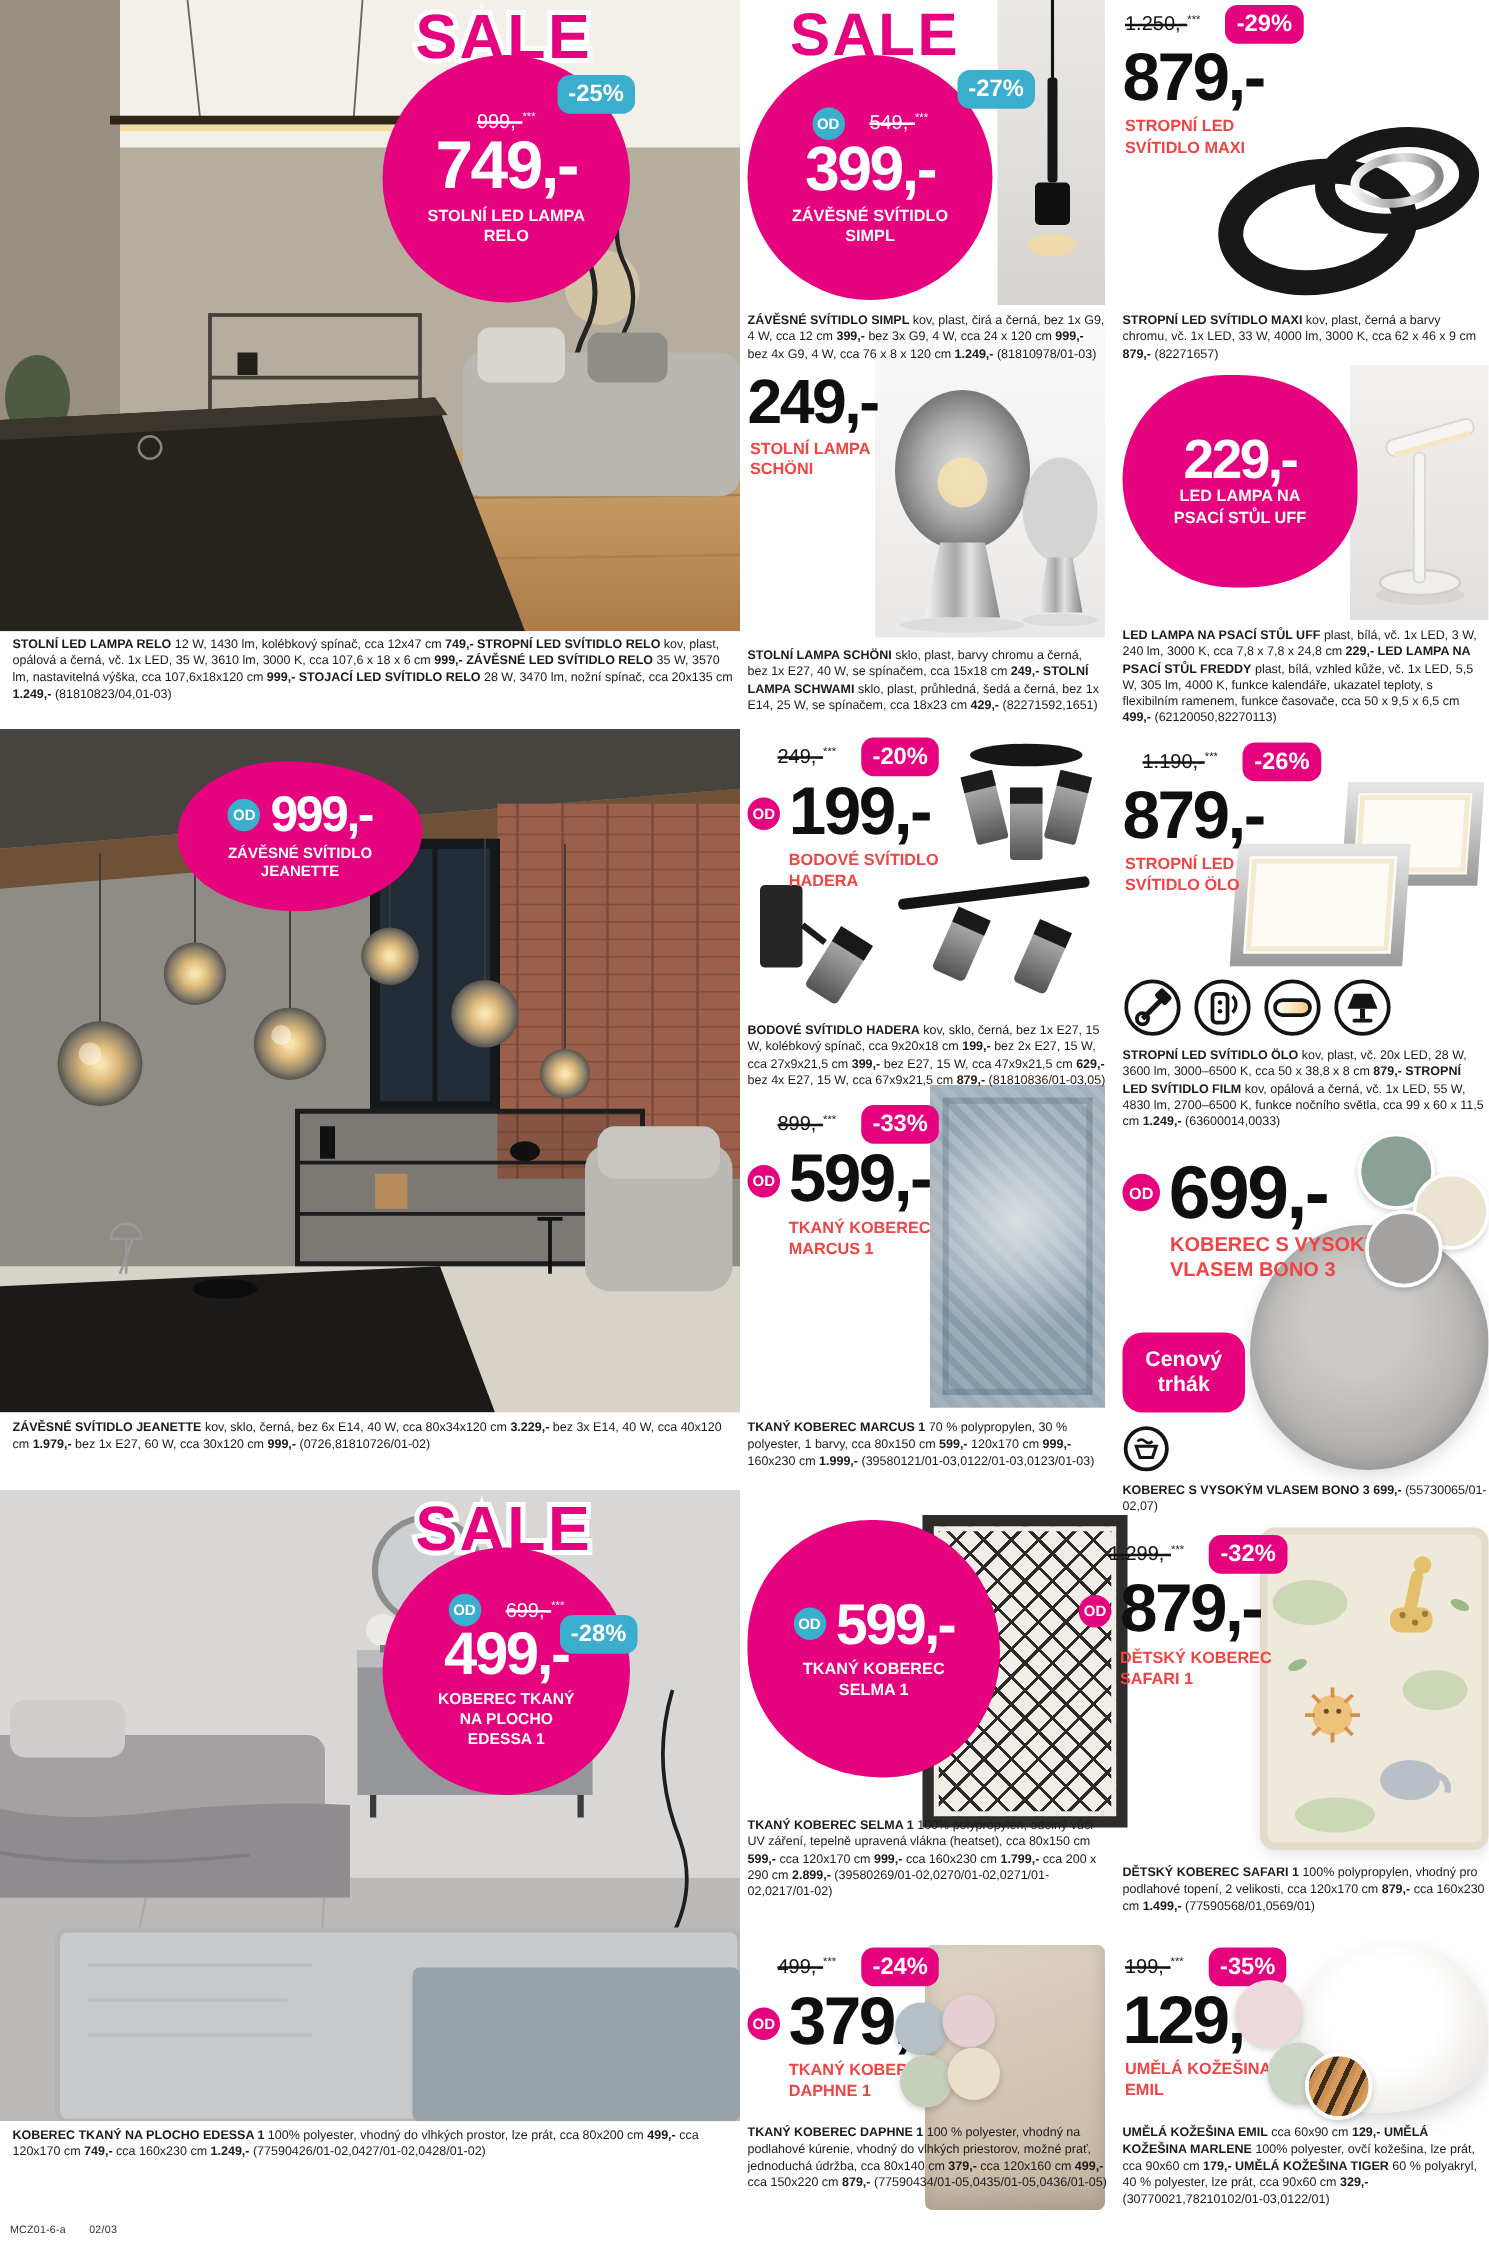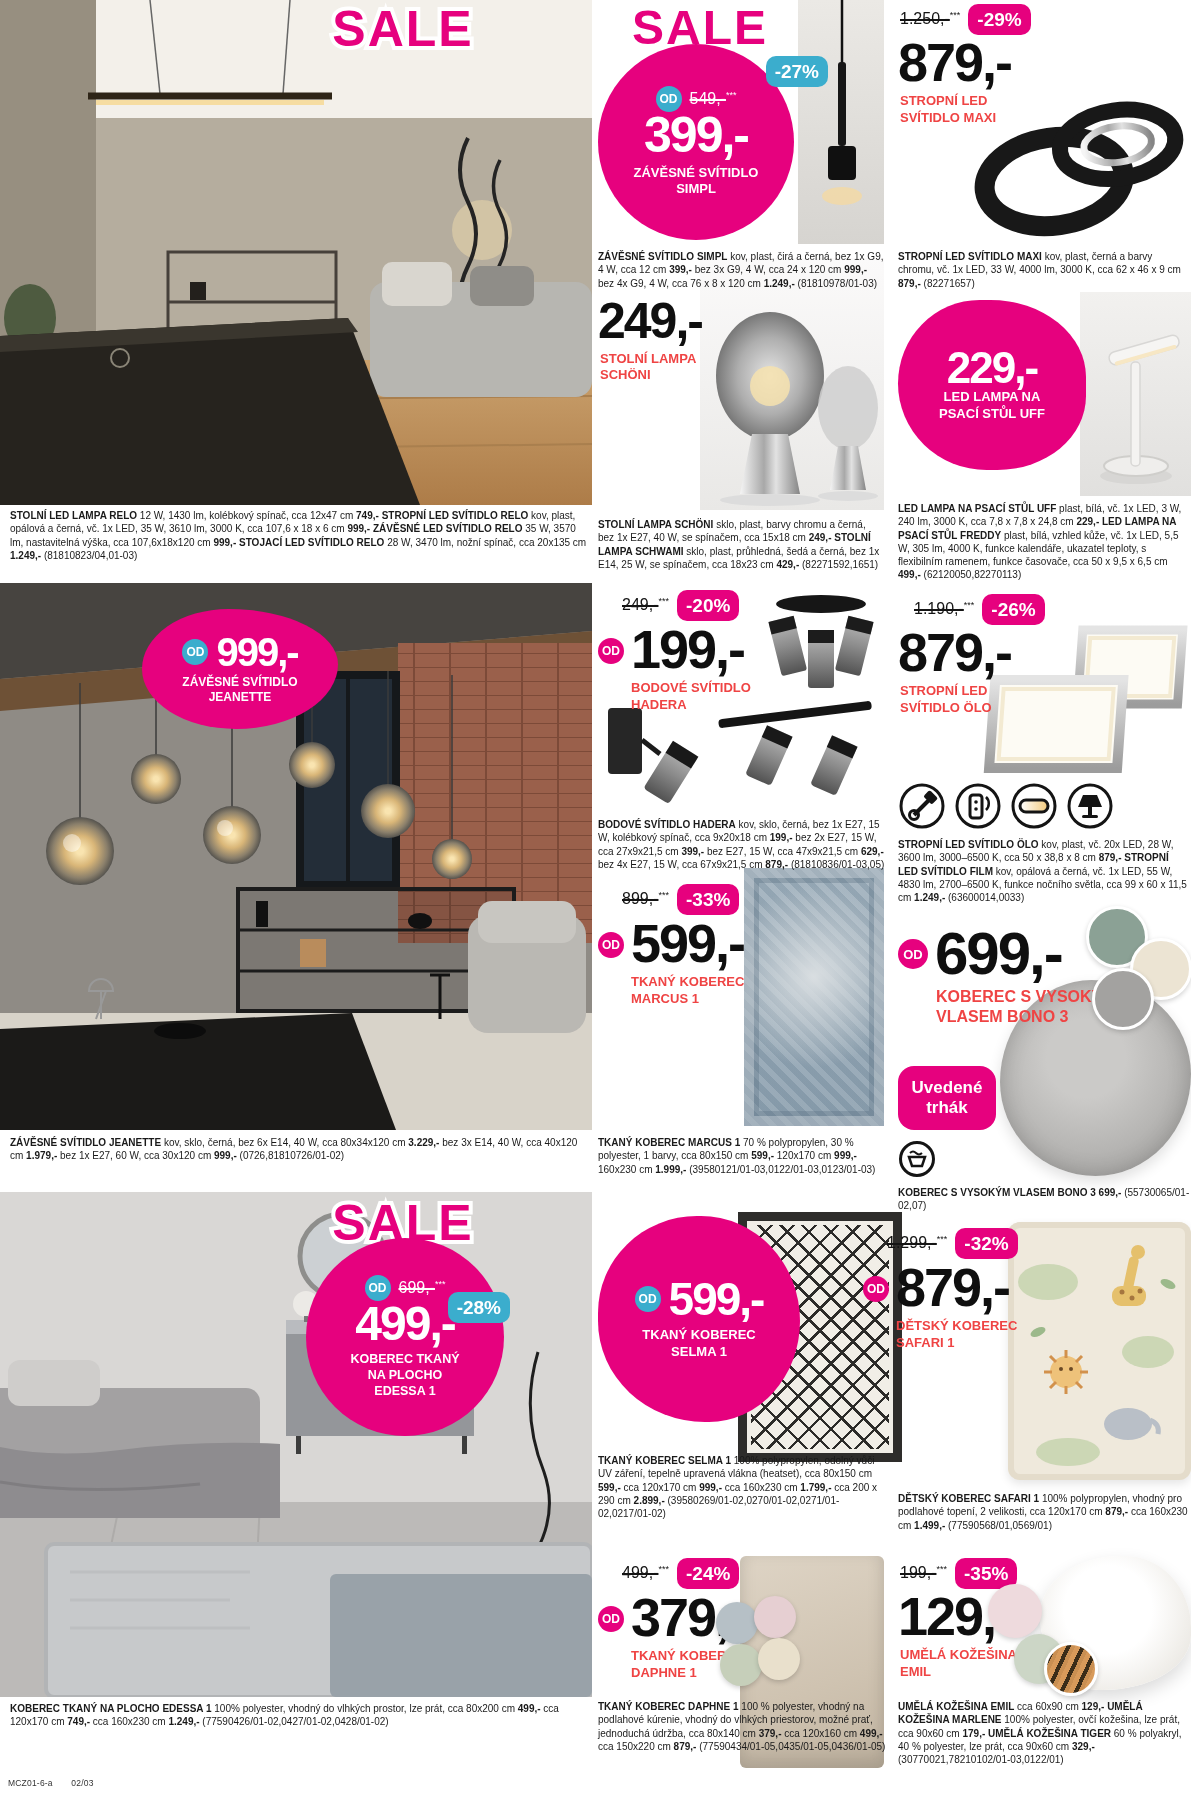--- a/index.html
+++ b/index.html
@@ -15,21 +15,21 @@
   .blob{position:absolute;background:#e6017e;color:#fff;display:flex;flex-direction:column;
         align-items:center;justify-content:center;text-align:center;z-index:4}
   .badge{position:absolute;color:#fff;font-weight:bold;font-size:19px;line-height:1;
          padding:6px 9px;border-radius:10px;white-space:nowrap;z-index:5}
   .badge-cyan{background:#3badcd}.badge-pink{background:#e6017e}
   .od{display:inline-flex;align-items:center;justify-content:center;border-radius:50%;
       font-weight:bold;color:#fff;flex:none}
   .od-cyan{background:#3badcd}.od-pink{background:#e6017e}
   .od-sm{width:26px;height:26px;font-size:12px}
   .od-md{width:30px;height:30px;font-size:13px}
-  .oldrow{display:flex;align-items:center;gap:8px;font-size:16px;white-space:nowrap}
+  .oldrow{display:flex;align-items:center;gap:20px;font-size:16px;white-space:nowrap}
   .oldrow .strike{text-decoration:line-through;text-decoration-thickness:1.5px}
   .oldrow sup{font-size:9px}
   .old-white{color:#fff}.old-dark{color:#141414}
   .bigrow{display:flex;align-items:flex-start;gap:7px;margin-top:3px}
   .bigrow .od{margin-top:14px}
   .big{font-weight:bold;letter-spacing:-2px;line-height:.95;white-space:nowrap}
   .big-dark{color:#0f0f0f;font-size:54px}
   .big-white{color:#fff}
   .lbl{font-weight:bold;font-size:13px;line-height:1.28;text-transform:uppercase}
   .lbl-dark{color:#ef4444;margin-top:5px}
@@ -153,20 +153,31 @@
       <rect x="470" y="266" width="64" height="40" rx="10" fill="#8f8d88"></rect>
       <ellipse cx="30" cy="318" rx="26" ry="34" fill="#4e5b40"></ellipse>
       <rect x="16" y="344" width="28" height="26" fill="#8d8373"></rect>
       <polygon points="0,336 348,318 420,505 0,505" fill="#26231e"></polygon>
       <polygon points="0,336 348,318 358,332 0,352" fill="#3a362e"></polygon>
       <circle cx="120" cy="358" r="9" fill="none" stroke="#8a8577" stroke-width="2"></circle>
     </svg>
     <svg class="abs" style="left:296px;top:2px" width="214" height="52">
       <text x="107" y="44" text-anchor="middle" font-size="50" font-weight="bold" letter-spacing="2" fill="#e6017e" stroke="#ffffff" stroke-width="8" paint-order="stroke">SALE</text>
     </svg>
+    <div class="circle" style="left:306px;top:44px;width:198px;height:198px">
+      <div class="badge badge-cyan" style="top:16px;right:-4px">-25%</div>
+      <div class="oldrow old-white">
+        <span><span class="strike">999,-</span><sup>***</sup></span>
+      </div>
+      <div class="big big-white" style="font-size:54px">749,-</div>
+      <div class="lbl" style="margin-top:6px">
+        <span class="ln">STOLNÍ LED LAMPA</span>
+        <span class="ln">RELO</span>
+      </div>
+    </div>
   </div>
   <div class="desc" style="left:10px;top:509px;width:578px"><span class="b">STOLNÍ LED LAMPA RELO</span><span> 12 W, 1430 lm, kolébkový spínač, cca 12x47 cm </span><span class="b">749,-</span><span> </span><span class="b">STROPNÍ LED SVÍTIDLO RELO</span><span> kov, plast, opálová a černá, vč. 1x LED, 35 W, 3610 lm, 3000 K, cca 107,6 x 18 x 6 cm </span><span class="b">999,-</span><span> </span><span class="b">ZÁVĚSNÉ LED SVÍTIDLO RELO</span><span> 35 W, 3570 lm, nastavitelná výška, cca 107,6x18x120 cm </span><span class="b">999,-</span><span> </span><span class="b">STOJACÍ LED SVÍTIDLO RELO</span><span> 28 W, 3470 lm, nožní spínač, cca 20x135 cm </span><span class="b">1.249,-</span><span> (81810823/04,01-03)</span></div>
 
   <div class="photo" style="left:0;top:583px;width:592px;height:547px">
     <svg viewBox="0 0 592 547" width="592" height="547">
       <rect x="0" y="0" width="592" height="547" fill="#8f8b85"></rect>
       <polygon points="0,0 592,0 592,48 0,96" fill="#474440"></polygon>
       <polygon points="0,96 592,48 592,78 0,128" fill="#6e5136"></polygon>
       <rect x="398" y="60" width="194" height="300" fill="url(#p-brick)"></rect>
       <rect x="300" y="92" width="96" height="210" fill="#232d38" stroke="#15181b" stroke-width="8"></rect>
@@ -507,21 +518,21 @@
     <div class="lbl lbl-dark" style="margin-left:38px;font-size:16px">
       <span class="ln">KOBEREC S VYSOKÝM</span>
       <span class="ln">VLASEM BONO 3</span>
     </div>
   </div>
   <div class="dot" style="left:1086px;top:906px;width:56px;height:56px;background:#8ba195;border:3px solid #fff"></div>
   <div class="dot" style="left:1130px;top:938px;width:56px;height:56px;background:#ece4d3;border:3px solid #fff"></div>
   <div class="dot" style="left:1092px;top:968px;width:56px;height:56px;background:#a3a2a0;border:3px solid #fff"></div>
   <div class="photo rug-bono" style="left:1000px;top:980px;width:191px;height:196px"></div>
   <div class="trhak" style="left:898px;top:1066px;width:98px;height:64px">
-    <span>Uvedené</span>
+    <span>Cenový</span>
     <span>trhák</span>
   </div>
   <svg class="abs" style="left:898px;top:1140px" width="38" height="38">
     <circle cx="19" cy="19" r="16.5" fill="#fff" stroke="#141414" stroke-width="3"></circle>
     <path d="M11,17 h16 l-3,9 h-10 z" fill="none" stroke="#141414" stroke-width="2.5"></path>
     <path d="M12,13 q3,-3 6,0 t6,0" fill="none" stroke="#141414" stroke-width="2"></path>
   </svg>
   <div class="desc" style="left:898px;top:1186px;width:292px"><span class="b">KOBEREC S VYSOKÝM VLASEM BONO 3</span><span> </span><span class="b">699,-</span><span> (55730065/01-02,07)</span></div>
 
   <div class="pblock" style="left:863px;top:1228px">

